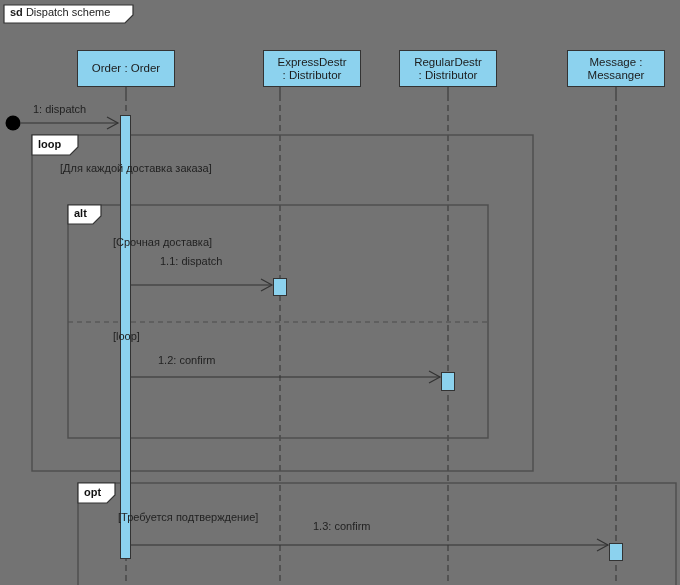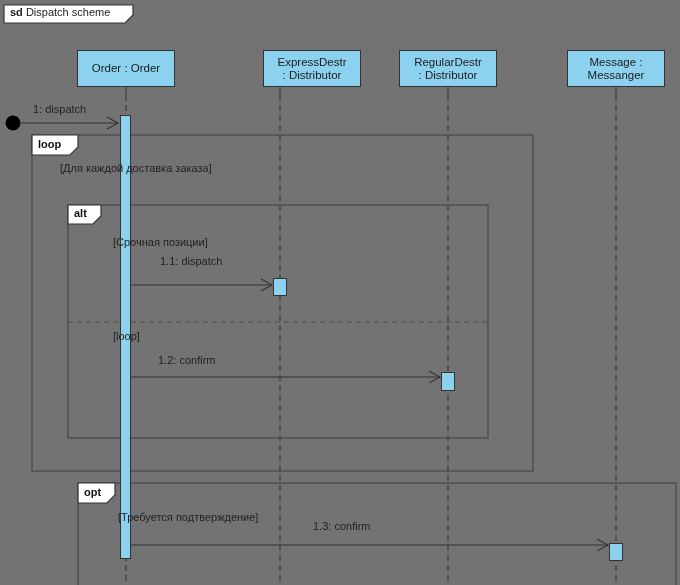--- a/index.html
+++ b/index.html
@@ -109,21 +109,21 @@
   <div class="act" style="left:120px;top:115px;width:11px;height:444px;"></div>
   <div class="act" style="left:273px;top:278px;width:14px;height:18px;"></div>
   <div class="act" style="left:441px;top:372px;width:14px;height:19px;"></div>
   <div class="act" style="left:609px;top:543px;width:14px;height:18px;"></div>
 
   <div class="frag-label" style="left:38px;top:138px;">loop</div>
   <div class="frag-label" style="left:74px;top:207px;">alt</div>
   <div class="frag-label" style="left:84px;top:486px;text-align:right;">opt</div>
 
   <div class="guard" style="left:60px;top:162px;">[Для каждой доставка заказа]</div>
-  <div class="guard" style="left:113px;top:236px;">[Срочная позиции]</div>
+  <div class="guard" style="left:113px;top:236px;">[Срочная доставка]</div>
   <div class="guard" style="left:113px;top:330px;">[loop]</div>
   <div class="guard" style="left:118px;top:511px;">[Требуется подтверждение]</div>
 
   <div class="msg-label" style="left:33px;top:103px;">1: dispatch</div>
   <div class="msg-label" style="left:160px;top:255px;">1.1: dispatch</div>
   <div class="msg-label" style="left:158px;top:354px;">1.2: confirm</div>
   <div class="msg-label" style="left:313px;top:520px;">1.3: confirm</div>
 
 </div>
 

